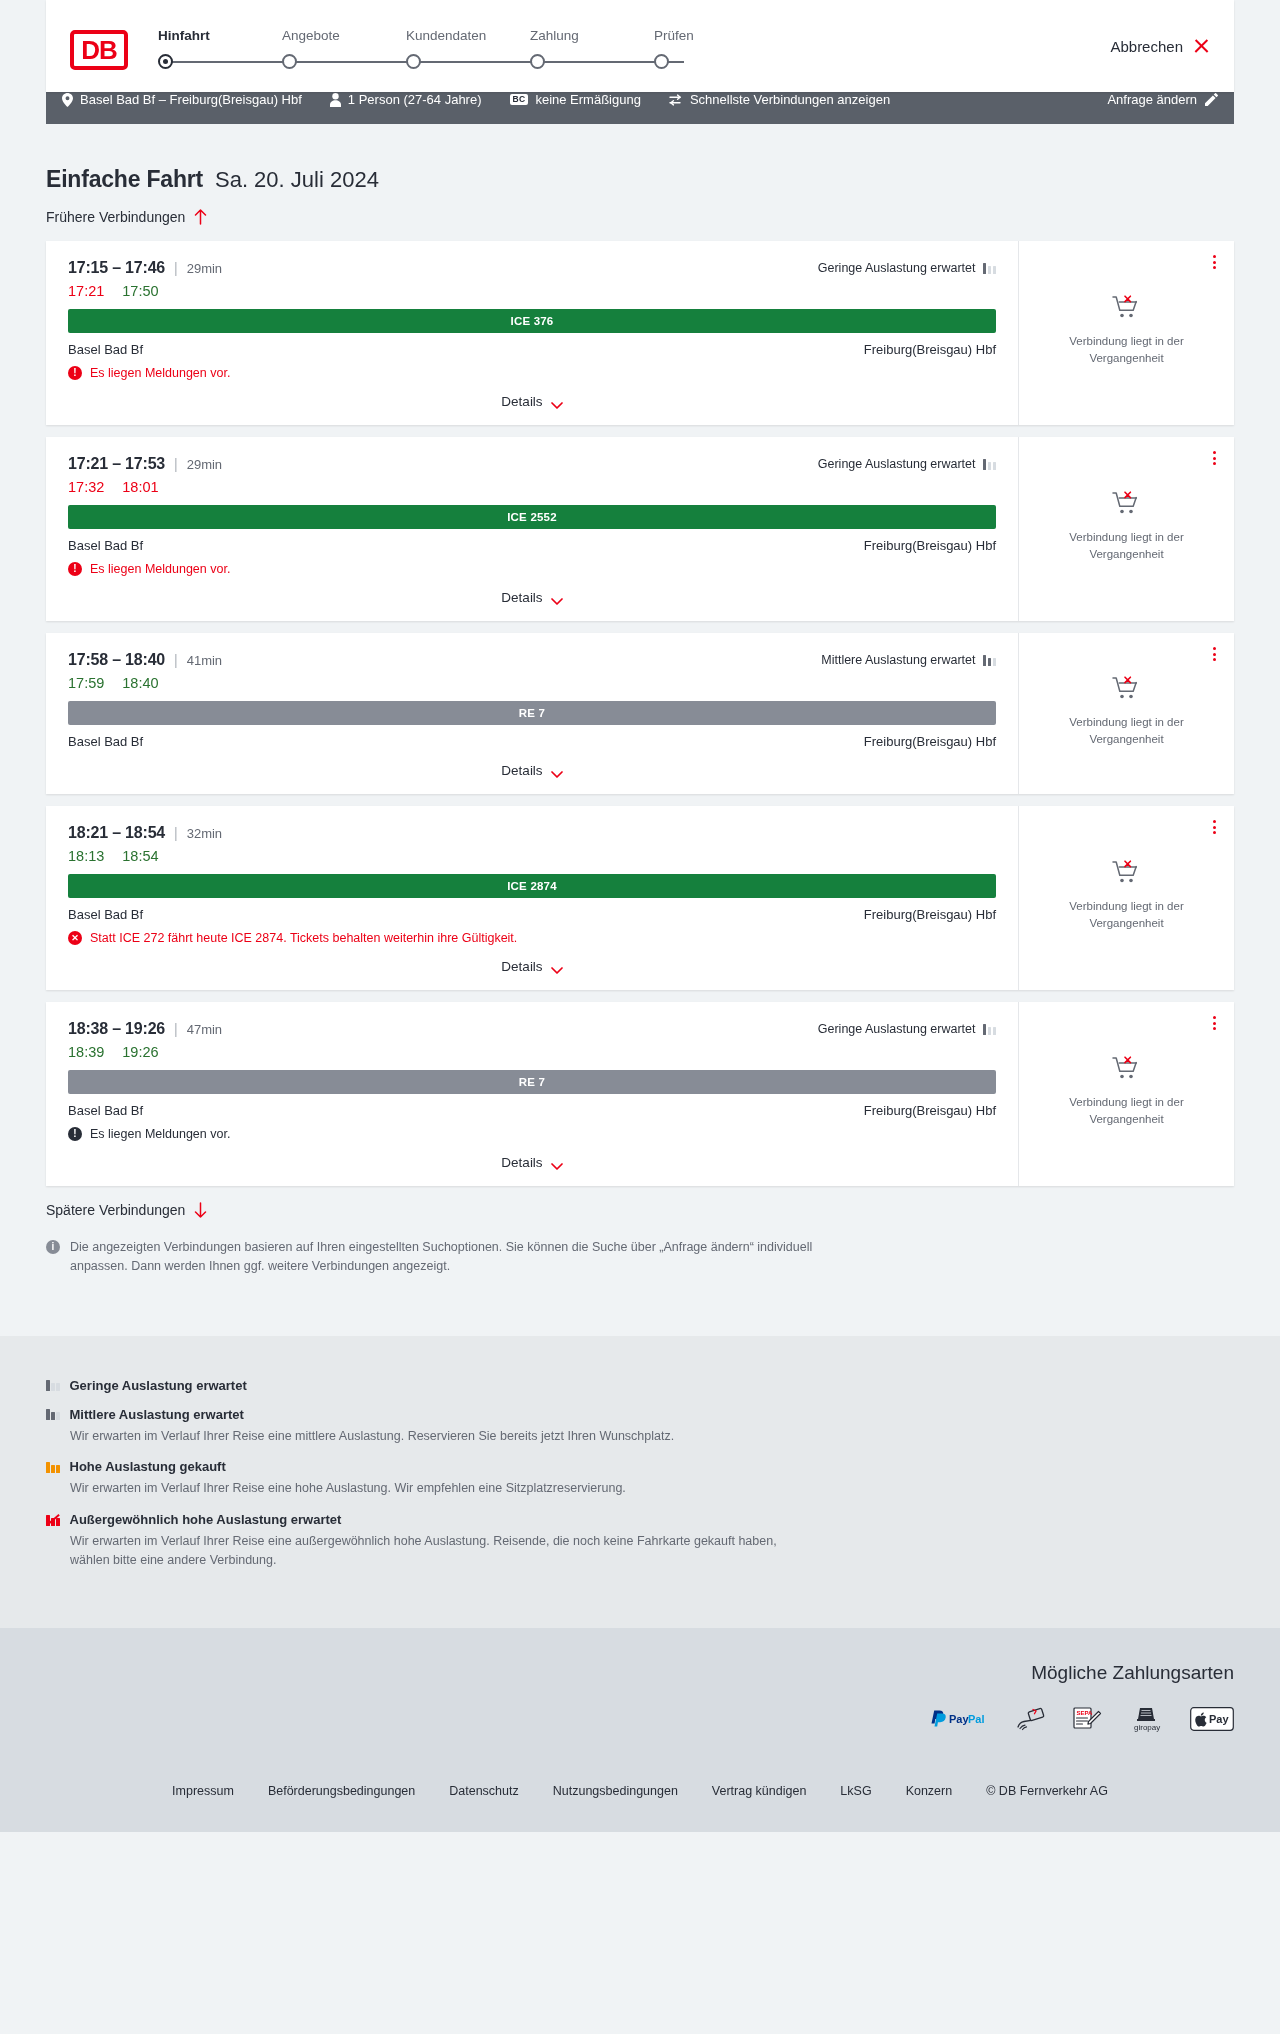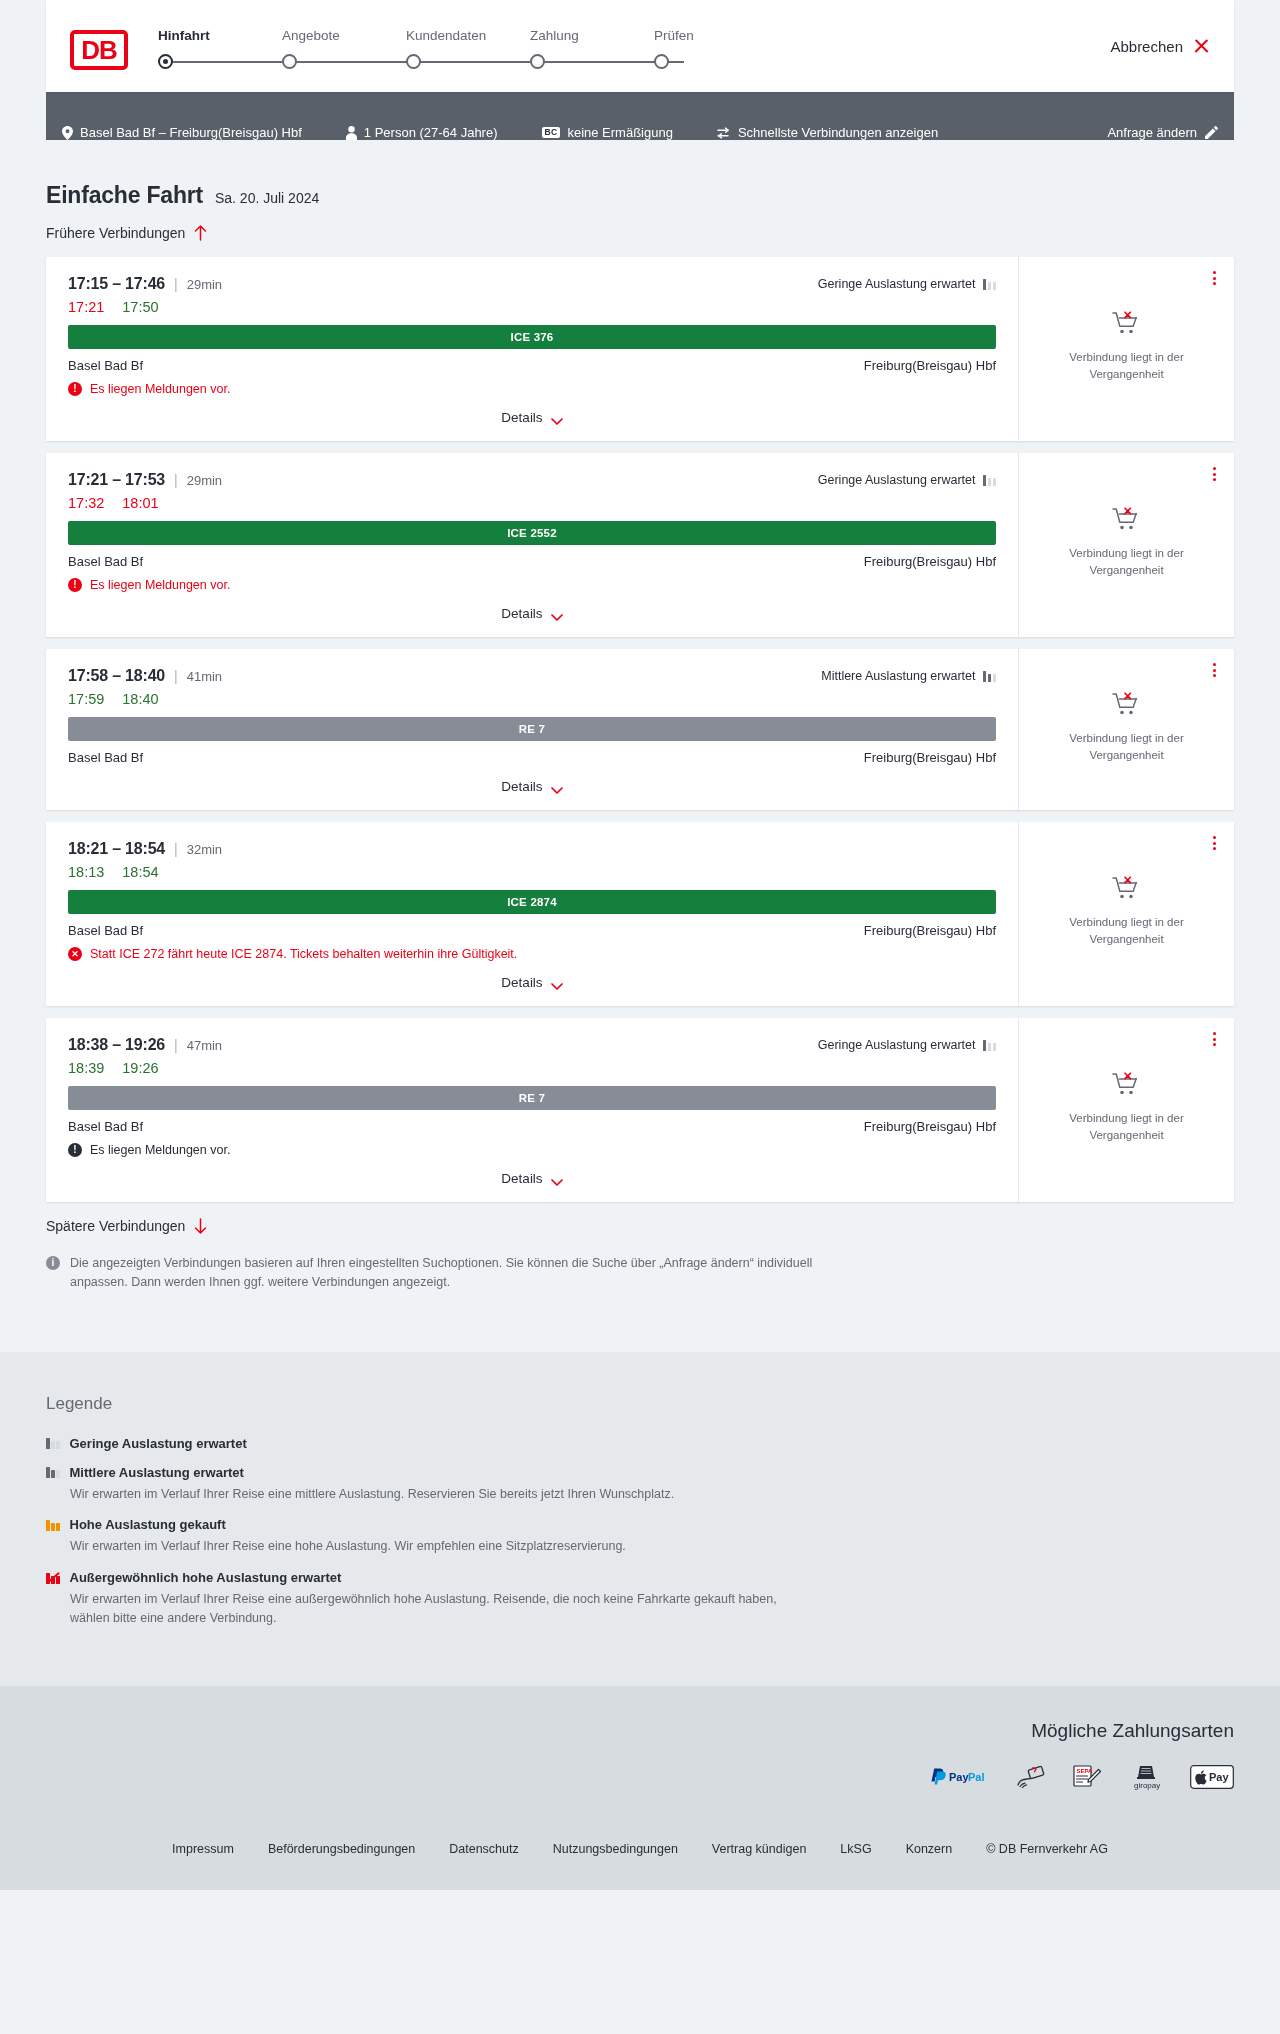--- a/index.html
+++ b/index.html
@@ -102,27 +102,27 @@
     content:""; position:absolute; left:0; top:7px;
     width:17px; height:2.4px; background:#ec0016;
   }
   .xicon::before { transform: rotate(45deg); }
   .xicon::after  { transform: rotate(-45deg); }
 
   
   .criteria {
     margin: 0 46px;
     background: #5a6069;
-    height: 48px;
+    height: 32px;
     display: flex;
-    align-items: flex-end;
+    align-items: flex-start;
     color: #fff;
     font-size: 13px;
     padding: 0 16px;
-    gap: 16px;
+    gap: 0px;
   }
   .crit {
     display:flex; align-items:center; gap:7px;
     margin-right: 28px;
     white-space: nowrap;
   }
   .crit .ic { display:inline-flex; align-items:center; }
   .crit-right {
     margin-left: auto;
     display:flex; align-items:center; gap:8px;
@@ -143,21 +143,21 @@
     background: #f0f3f5;
     padding: 0 46px;
   }
   .page-title {
     padding-top: 42px;
     display: flex; align-items: baseline; gap: 12px;
   }
   .page-title h1 {
     font-size: 23px; font-weight: 800; letter-spacing: -0.2px;
   }
-  .page-title .date { font-size: 14px; color:#282d37; font-weight:400; }
+  .page-title .date { font-size: 22px; color:#282d37; font-weight:400; }
 
   .nav-link {
     margin-top: 16px;
     display:flex; align-items:center; gap:9px;
     font-size: 14px; color:#282d37;
     cursor:pointer;
   }
   .arrow-up, .arrow-down { width:13px; height:16px; }
 
   
@@ -743,21 +743,20 @@
     <span class="ic-info">
         <span>i</span>
       </span>
     <p>Die angezeigten Verbindungen basieren auf Ihren eingestellten Suchoptionen. Sie können die Suche über „Anfrage ändern“ individuell anpassen. Dann werden Ihnen ggf. weitere Verbindungen angezeigt.</p>
   </div>
 
   <div class="main-spacer"></div>
 </div>
 
 <div class="legend-sec">
-  <h2>Legende</h2>
 
   <div class="leg-item">
     <div class="leg-head">
       <span class="bars low">
           <i class="b1"></i>
           <i class="b2"></i>
           <i class="b3"></i>
         </span>
       <span class="t">Geringe Auslastung erwartet</span>
     </div>

